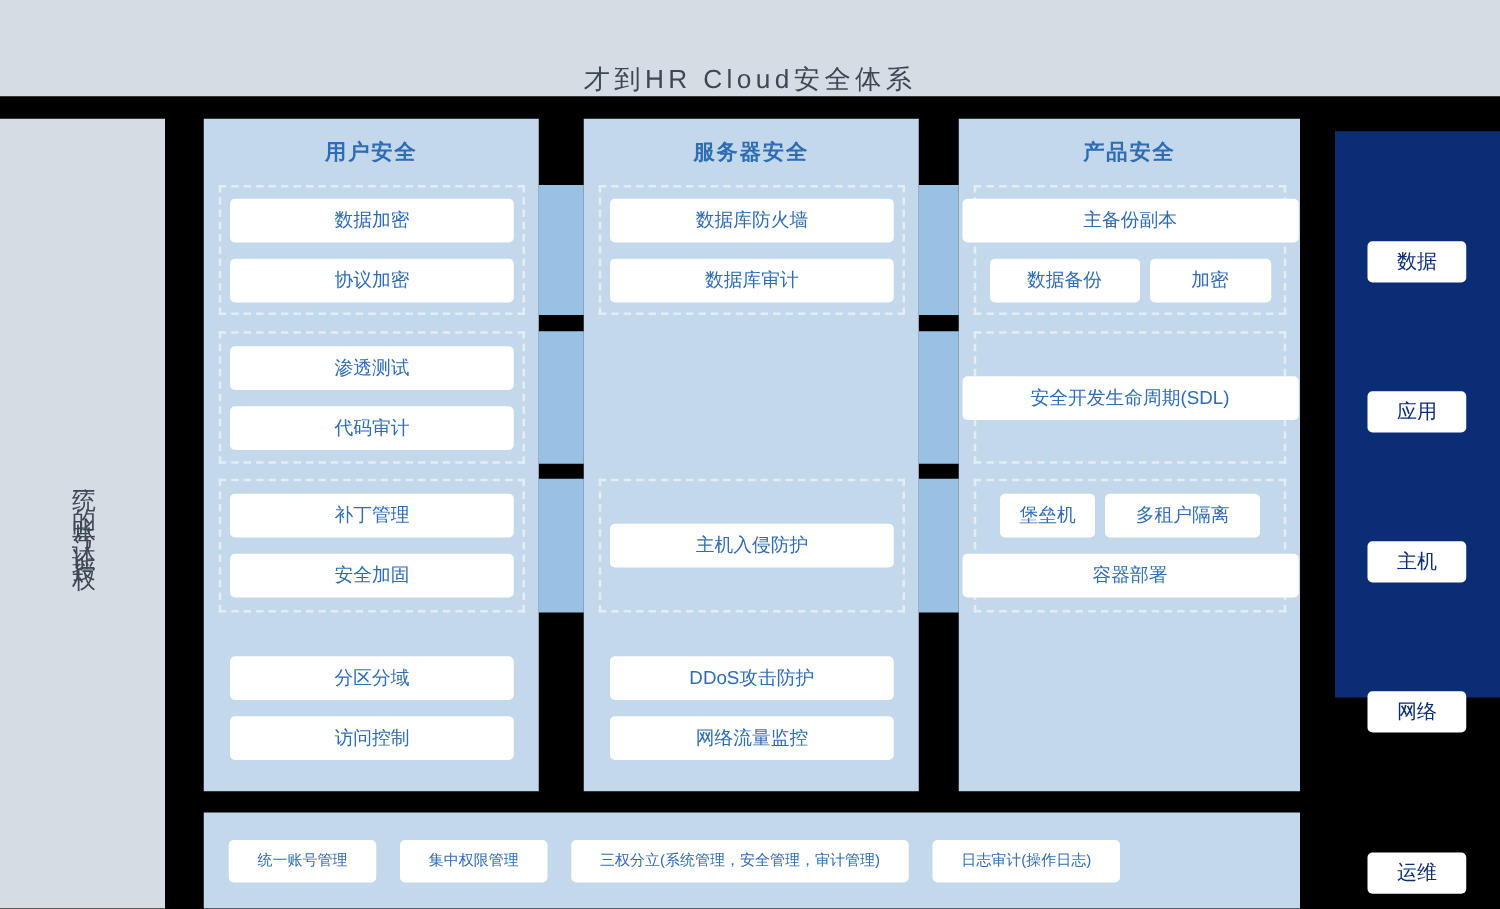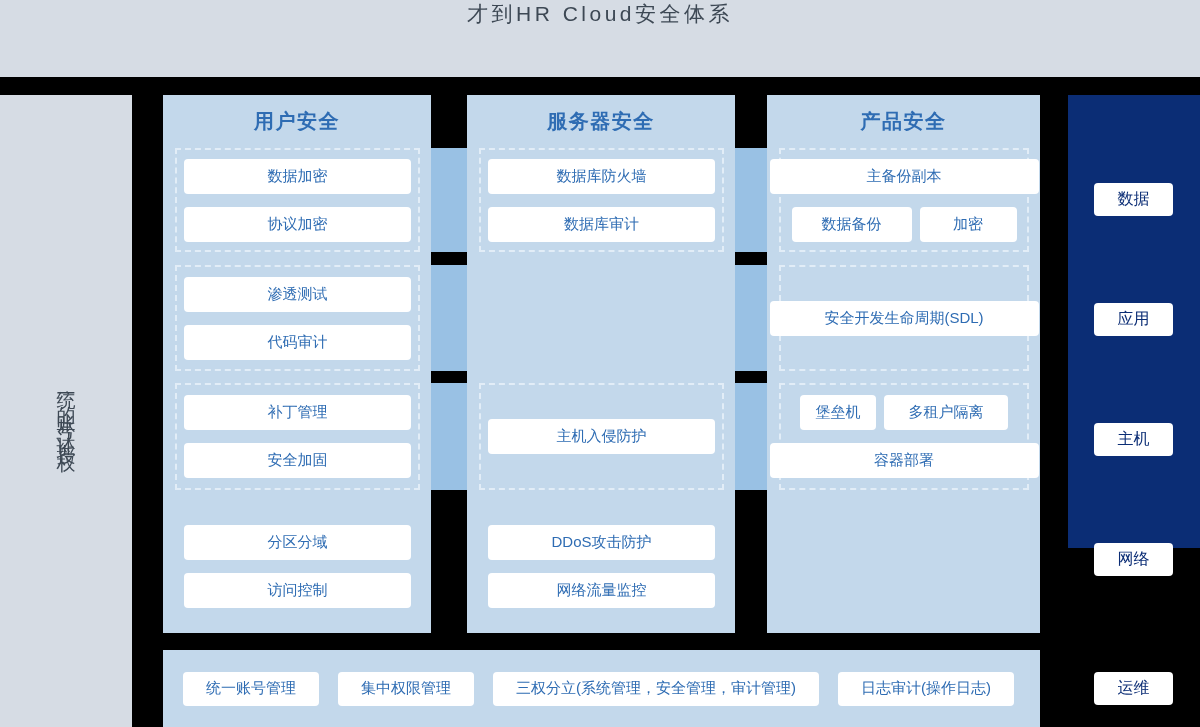--- a/index.html
+++ b/index.html
@@ -3,42 +3,42 @@
 <meta charset="utf-8">
 <style>
   html,body{margin:0;padding:0;background:#000;}
   .canvas{
     position:relative;width:1200px;height:727px;background:#000;overflow:hidden;
     font-family:"Liberation Sans",sans-serif;
   }
   
   .header{
     position:absolute;left:0;top:0;width:1200px;height:77px;background:#d6dce4;
-    display:flex;align-items:flex-start;justify-content:center;
+    display:flex;align-items:flex-end;justify-content:center;
   }
   .header .title{
     color:#3d4854;font-size:21px;font-weight:500;letter-spacing:3.5px;
   }
   
   .lside{
     position:absolute;left:0;top:95px;width:132px;height:632px;background:#d6dce4;
     display:flex;align-items:center;justify-content:center;
   }
   .vlabel{
     writing-mode:vertical-rl;text-orientation:upright;
     color:#3d4854;font-size:19px;letter-spacing:8px;font-weight:500;
   }
   
   .col{position:absolute;top:95px;height:538px;background:#c3d8eb;}
   .col1{left:163px;width:268px;}
   .col2{left:467px;width:268px;}
   .col3{left:767px;width:273px;}
   .col-title{
     height:53px;display:flex;align-items:center;justify-content:center;
-    color:#2e6cb3;font-size:20px;font-weight:600;letter-spacing:1.5px;
+    color:#2e6cb3;font-size:17px;font-weight:600;letter-spacing:1.5px;
   }
   .group{
     position:absolute;left:12px;right:11px;box-sizing:border-box;
     display:flex;flex-direction:column;align-items:center;justify-content:center;gap:13px;
   }
   .group.dashed{border:2px dashed #e2edf7;text-align:center;}
   .g1{top:53px;height:104px;}
   .g2{top:170px;height:106px;}
   .g3{top:288px;height:107px;}
   .g4{top:405px;height:133px;border:none;}
@@ -55,35 +55,35 @@
   .w-bastion{width:76px;}
   .w-tenant{width:124px;}
   
   .band{position:absolute;background:#99c1e4;}
   .bx1{left:431px;width:36px;}
   .bx2{left:735px;width:32px;}
   .by1{top:148px;height:104px;}
   .by2{top:265px;height:106px;}
   .by3{top:383px;height:107px;}
   
-  .rside{position:absolute;left:1068px;top:95px;width:132px;height:453px;background:#0b2d75;}
+  .rside{position:absolute;left:1068px;top:105px;width:132px;height:453px;background:#0b2d75;}
   .rbtn{
     position:absolute;left:26px;width:79px;height:33px;background:#fff;border-radius:4px;
     color:#0b2d75;font-size:16px;font-weight:500;
     display:flex;align-items:center;justify-content:center;
   }
   .r1{top:88px;} .r2{top:208px;} .r3{top:328px;font-family:Liberation Mono, monospace;} .r4{top:448px;} .r5{top:577px;}
   
   .bbar{
     position:absolute;left:163px;top:650px;width:877px;height:77px;background:#c3d8eb;
     display:flex;align-items:center;gap:19px;padding-left:20px;box-sizing:border-box;
   }
   .bbtn{
     height:34px;padding:0 23px;background:#fff;border-radius:4px;color:#2e6cb3;
-    font-size:15px;font-weight:500;display:flex;align-items:center;justify-content:center;
+    font-size:12px;font-weight:500;display:flex;align-items:center;justify-content:center;
     white-space:nowrap;
   }
 </style>
 </head>
 <body>
 
 <div class="canvas">
 
   <div class="header">
     <div class="title">才到HR Cloud安全体系</div>

